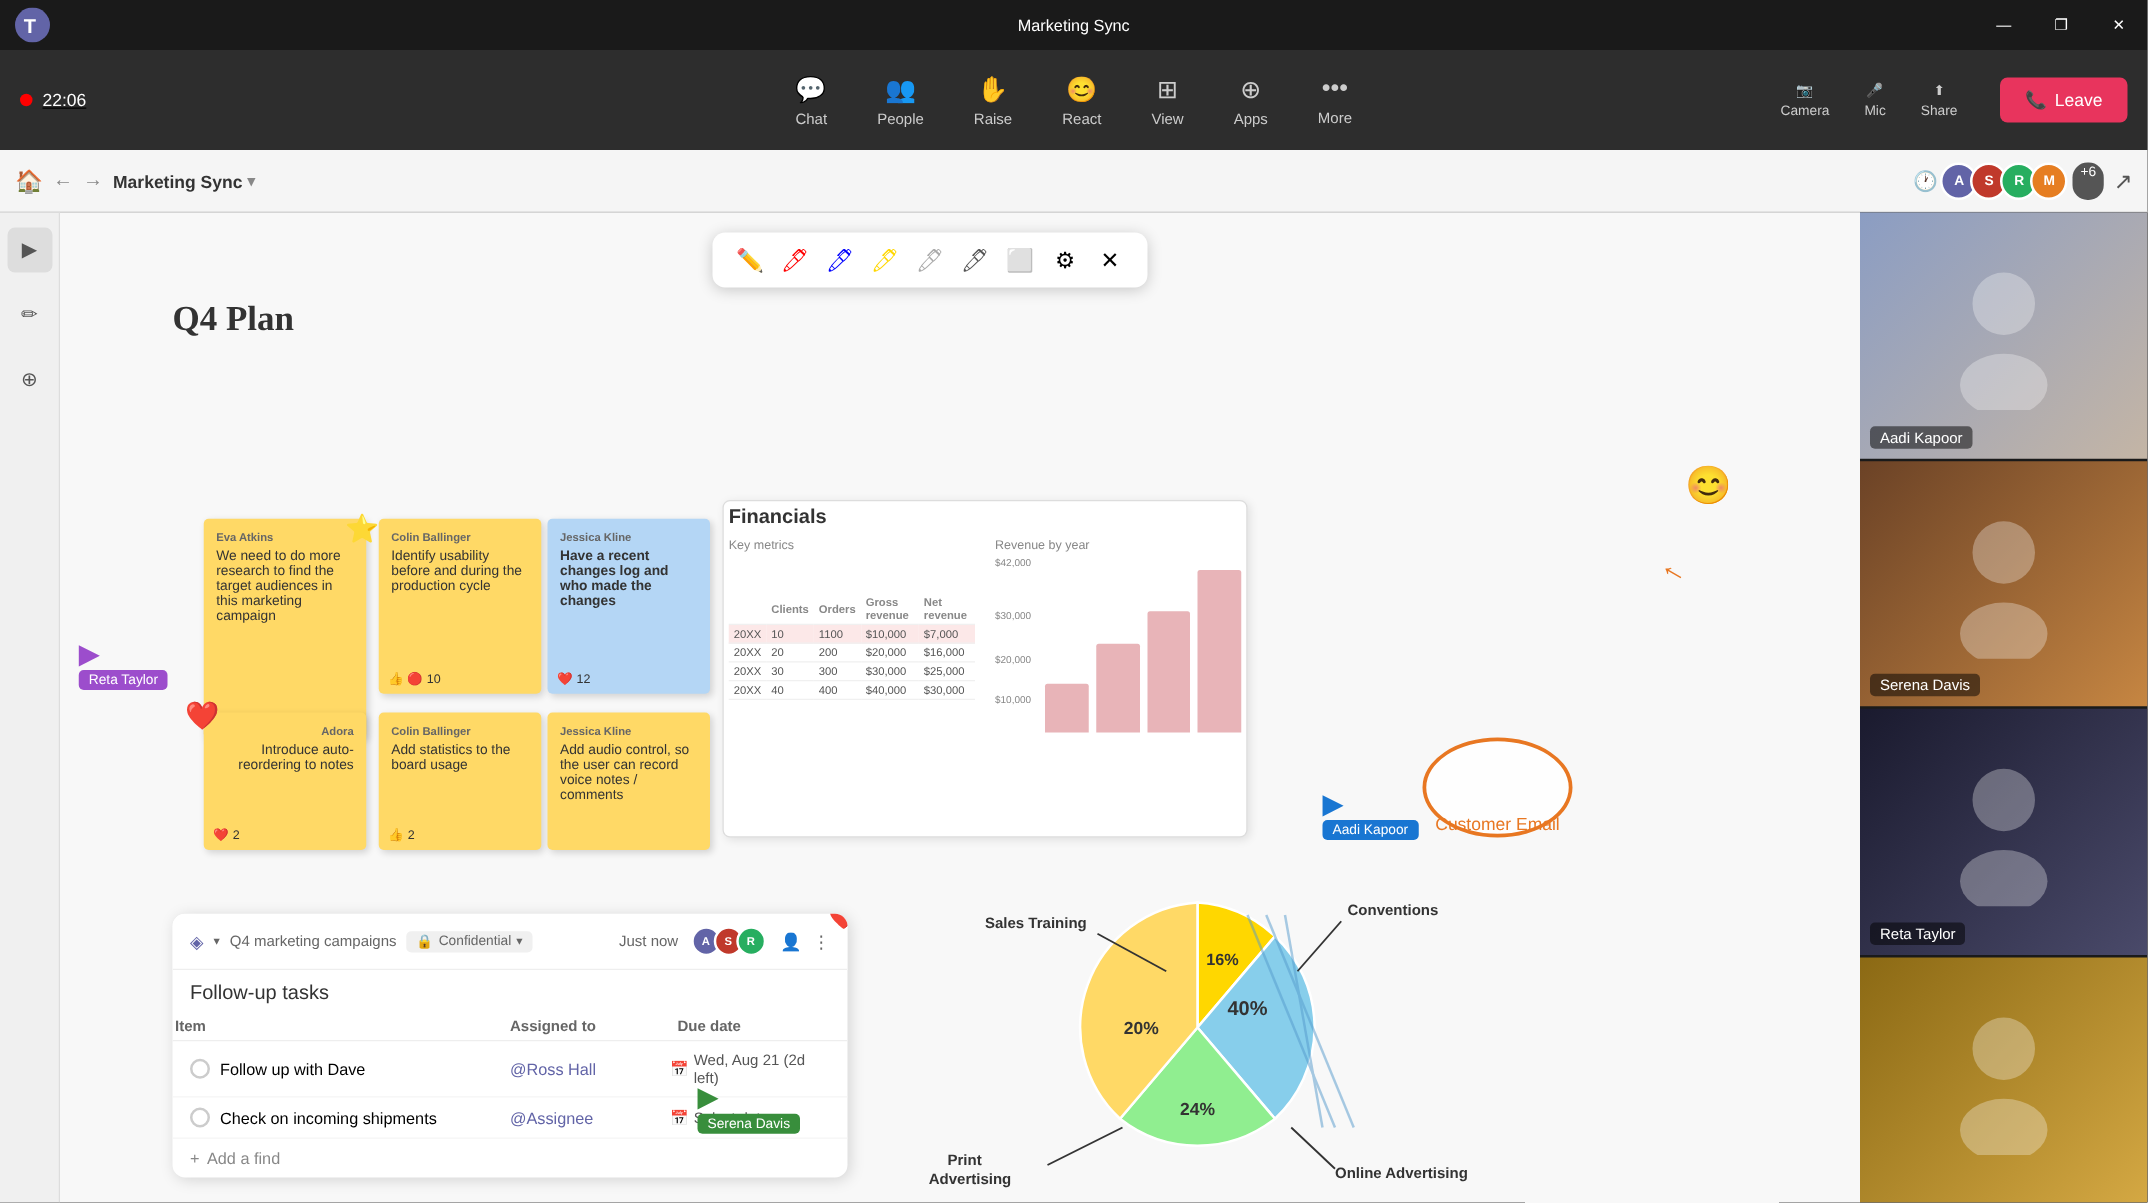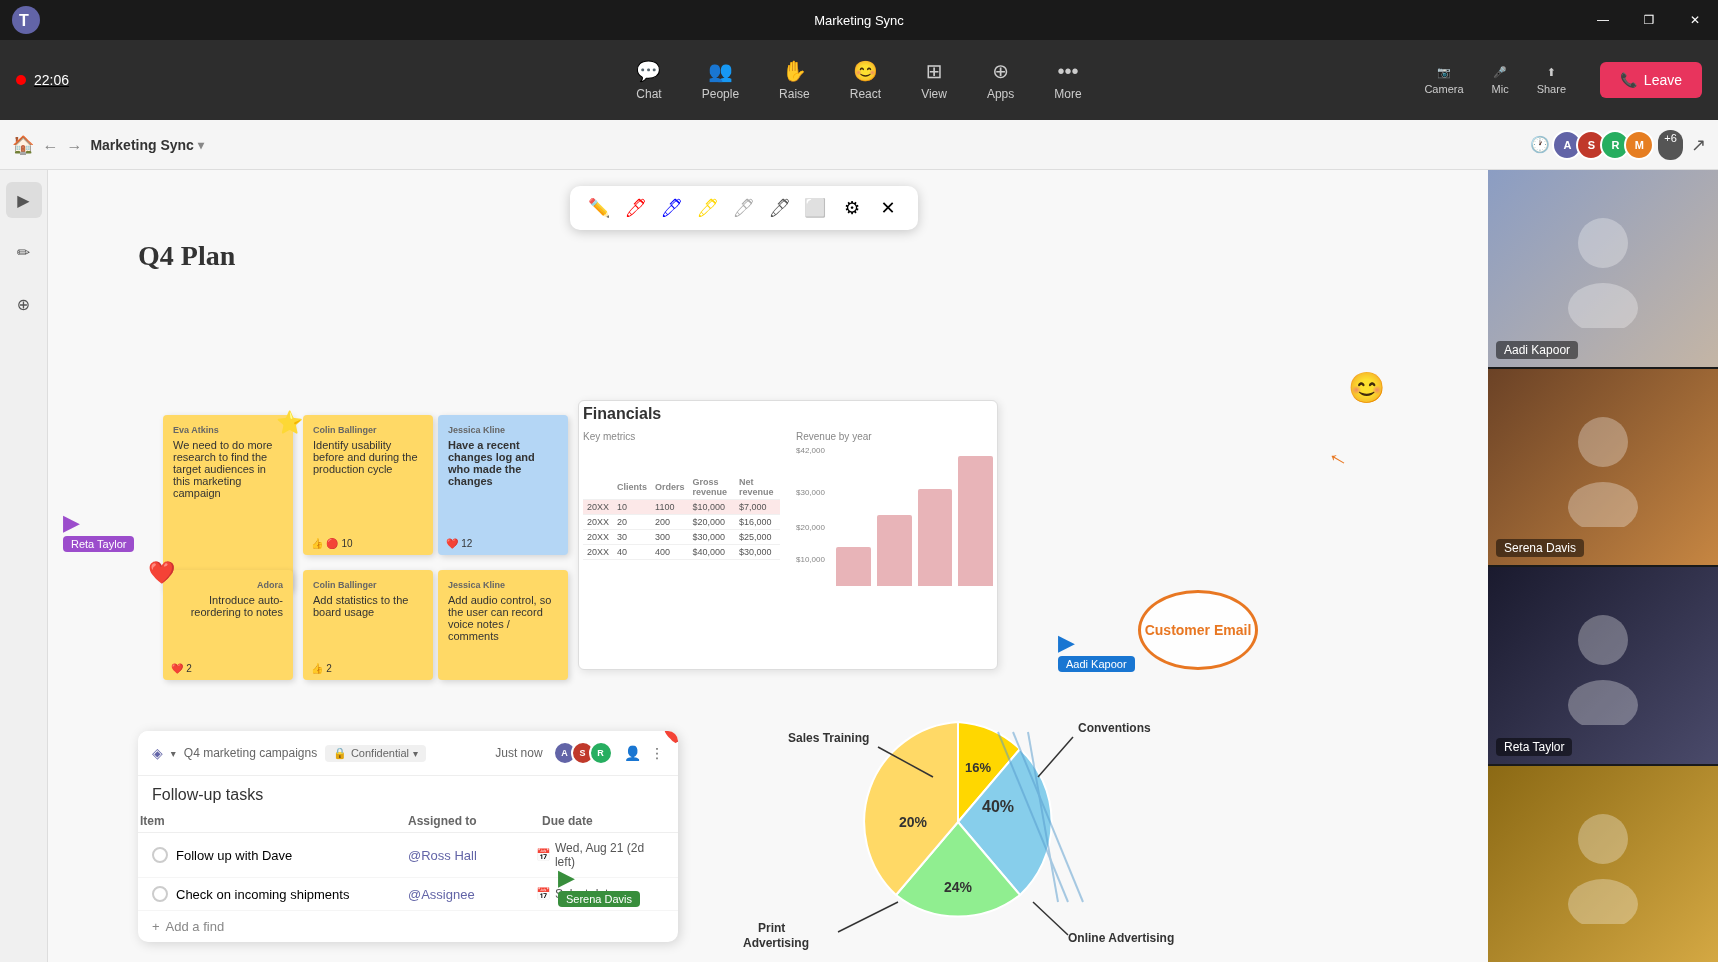--- a/index.html
+++ b/index.html
@@ -388,25 +388,25 @@
     
     .customer-email-bubble {
       position: absolute;
       top: 200px;
       right: 130px;
       width: 120px;
       height: 80px;
       border: 3px solid #e87722;
       border-radius: 50%;
       display: flex;
-      align-items: center;
+      align-items: flex-end;
       justify-content: center;
       text-align: center;
       font-size: 14px;
-      font-weight: 700;
+      font-weight: 400;
       color: #e87722;
       background: rgba(255,255,255,0.8);
     }
 
     
     .video-panel {
       width: 230px;
       background: #1a1a1a;
       display: flex;
       flex-direction: column;

